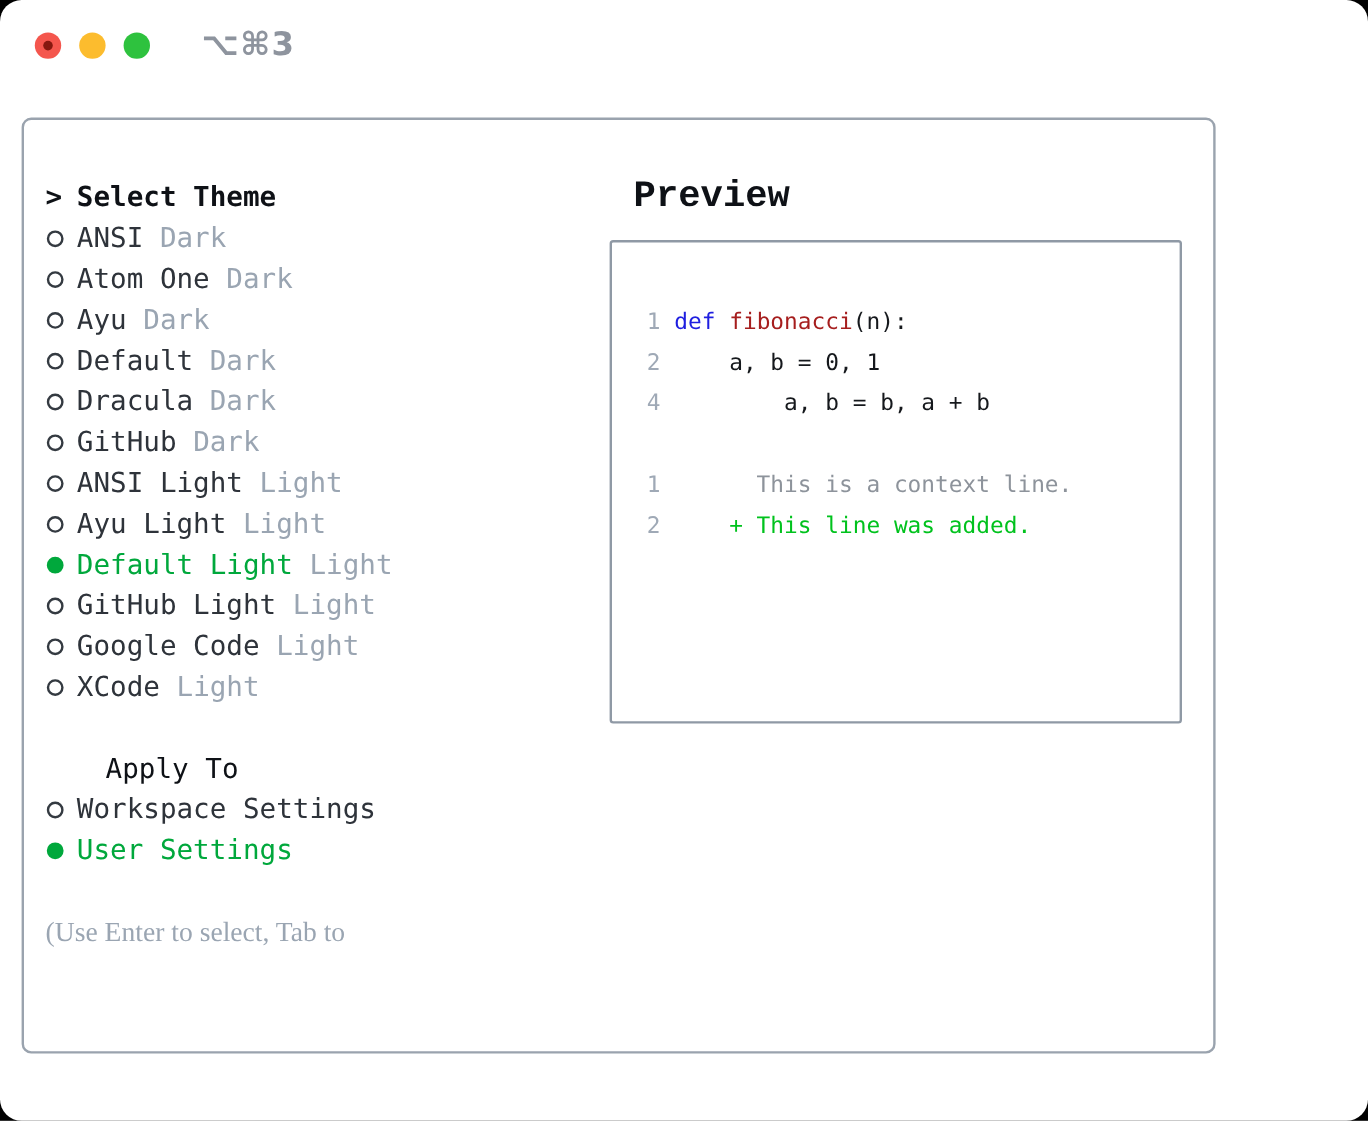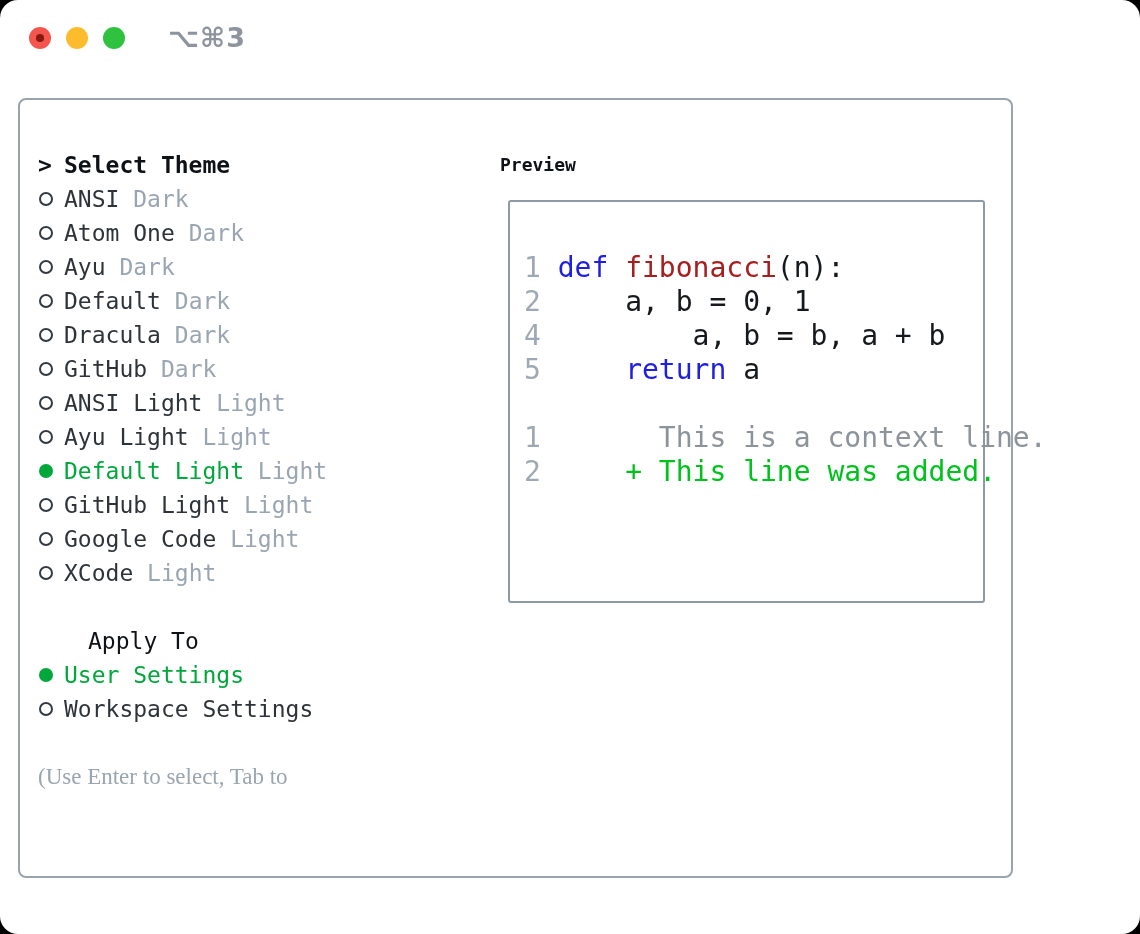--- a/index.html
+++ b/index.html
@@ -31,23 +31,23 @@
   .caret{font-weight:700;color:var(--c-heading);}
   .h-title{font-weight:700;color:var(--c-heading);}
   .radio{width:14px;height:14px;border:2px solid var(--c-radio_outline);border-radius:50%;margin-left:1px;}
   .radio.on{background:var(--c-green);border-color:var(--c-green);}
   .t-name{color:var(--c-text);}
   .t-name.sel{color:var(--c-green);}
   .t-variant{color:var(--c-muted);}
   .apply-title{color:var(--c-heading);margin-left:24px;}
   .hint{color:var(--c-muted);font-family:Liberation Serif, serif;}
 
-  .preview-title{position:absolute;left:480px;top:48px;height:34px;line-height:34px;font-weight:700;font-size:18px;color:var(--c-heading);}
+  .preview-title{position:absolute;left:508px;top:48px;height:34px;line-height:34px;font-weight:700;font-size:31px;color:var(--c-heading);font-family:Liberation Mono, monospace;}
   .preview-box{position:absolute;left:488px;top:100px;width:477px;height:403px;border:2px solid var(--c-border2);border-radius:3px;background:var(--c-window_bg);}
-  .code{position:absolute;left:14px;top:49px;font-size:28px;}
+  .code{position:absolute;left:29px;top:49px;font-size:19px;}
   .code-row{height:34px;line-height:34px;white-space:pre;}
   .ln{display:inline-block;width:2ch;color:var(--c-line_number);}
   .seg-plain{color:var(--c-code);}
   .seg-kw{color:var(--c-kw);}
   .seg-fn{color:var(--c-fn);}
   .seg-context{color:var(--c-context);}
   .seg-del{color:var(--c-del);}
   .seg-add{color:var(--c-add);}
 </style>
 </head>
@@ -88,39 +88,38 @@
         </div>
 
       <div class="row"></div>
 
       <div class="row">
         <span class="gutter"></span>
         <span class="apply-title">Apply To</span>
       </div>
 
       <div id="apply-options">
+          <div class="row"><span class="gutter"><span class="radio"></span></span><span class="t-name">Workspace Settings</span></div>
           <div class="row"><span class="gutter"><span class="radio on"></span></span><span class="t-name sel">User Settings</span></div>
-          <div class="row"><span class="gutter"><span class="radio"></span></span><span class="t-name">Workspace Settings</span></div>
         </div>
 
       <div class="row"></div>
 
       <div id="hint-lines">
           <div class="row hint">(Use Enter to select, Tab to</div>
         </div>
     </div>
 
     <div class="preview-title">Preview</div>
 
     <div class="preview-box">
       <div class="code" id="code-lines">
           <div class="code-row"><span class="ln">1</span><span class="seg-kw">def</span><span class="seg-plain"> </span><span class="seg-fn">fibonacci</span><span class="seg-plain">(n):</span></div>
           <div class="code-row"><span class="ln">2</span><span class="seg-plain">    a, b = 0, 1</span></div>
           <div class="code-row"><span class="ln">4</span><span class="seg-plain">        a, b = b, a + b</span></div>
-          <div class="code-row"><span class="ln">5</span><span class="seg-plain">    </span><span class="seg-kw">return</span><span class="seg-plain"> a</span></div>
           <div class="code-row"><span class="ln"></span></div>
           <div class="code-row"><span class="ln">1</span><span class="seg-context">      This is a context line.</span></div>
           <div class="code-row"><span class="ln">2</span><span class="seg-add">    + This line was added.</span></div>
         </div>
     </div>
 
   </div>
 </div>
 
 </body></html>

